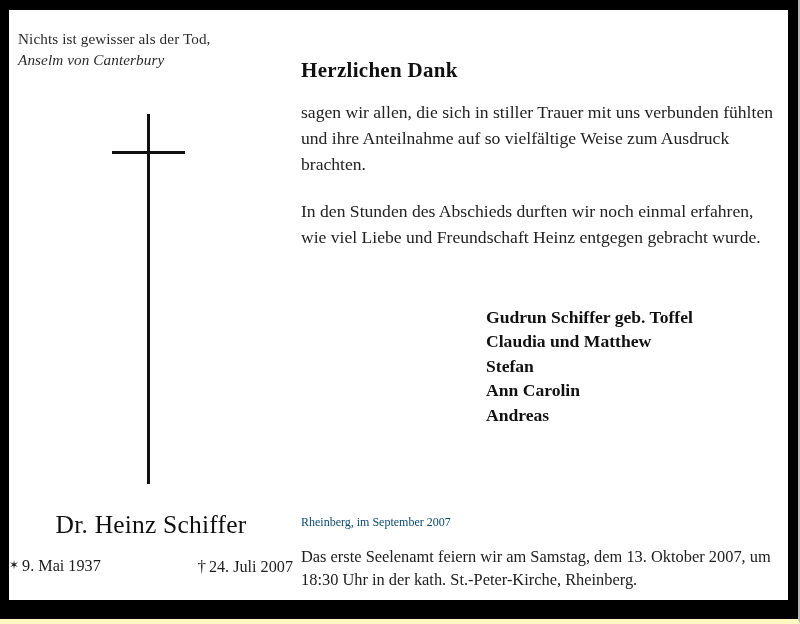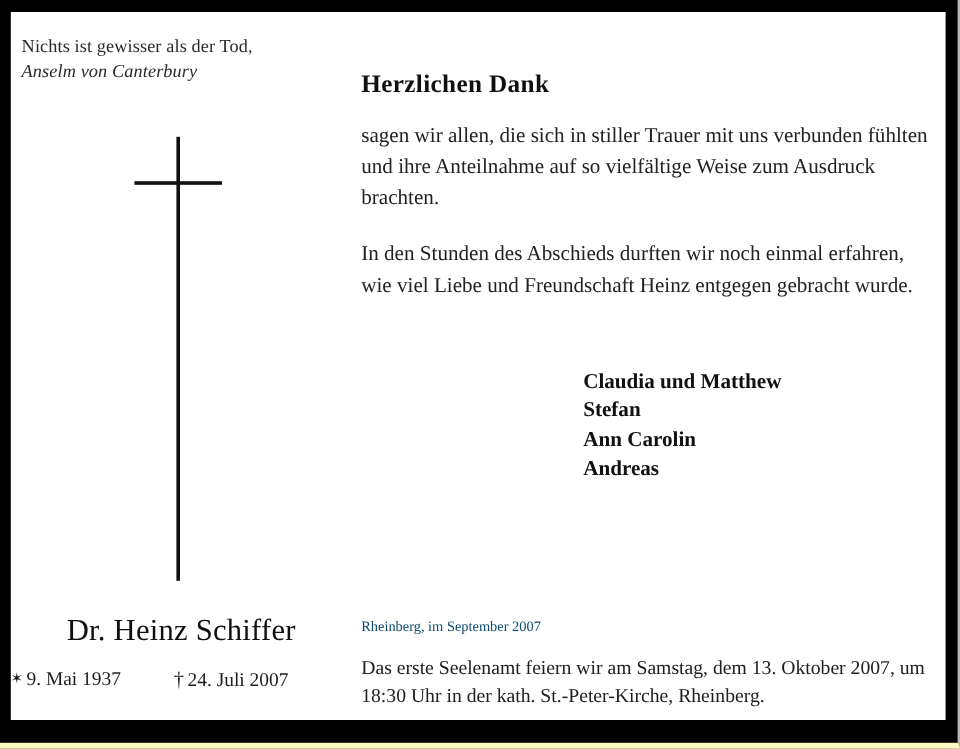--- a/index.html
+++ b/index.html
@@ -107,21 +107,21 @@
   }
 
   #life-dates {
     position: absolute;
     left: 0;
     top: 547px;
     width: 284px;
     font-size: 16.2px;
     color: #1d1d1d;
     display: flex;
-    justify-content: flex-start;
+    justify-content: space-between;
     gap: 44px;
   }
   #life-dates .date-entry {
     white-space: nowrap;
   }
   #life-dates .birth-symbol {
     font-size: 12px;
     vertical-align: 2px;
     padding-right: 3px;
   }
@@ -229,20 +229,21 @@
     <div id="right-column">
 
       <div id="thanks-heading">Herzlichen Dank</div>
 
       <div id="thanks-body">
         <p class="body-paragraph">sagen wir allen, die sich in stiller Trauer mit uns verbunden fühlten und ihre Anteilnahme auf so vielfältige Weise zum Ausdruck brachten.</p>
         <p class="body-paragraph">In den Stunden des Abschieds durften wir noch einmal erfahren, wie viel Liebe und Freundschaft Heinz entgegen gebracht wurde.</p>
       </div>
 
       <div id="family-signature">
+        <div class="signature-line">Gudrun Schiffer geb. Toffel</div>
         <div class="signature-line">Claudia und Matthew</div>
         <div class="signature-line">Stefan</div>
         <div class="signature-line">Ann Carolin</div>
         <div class="signature-line">Andreas</div>
       </div>
 
       <div id="place-date">Rheinberg, im September 2007</div>
 
       <div id="service-notice">Das erste Seelenamt feiern wir am Samstag, dem 13. Oktober 2007, um 18:30 Uhr in der kath. St.-Peter-Kirche, Rheinberg.</div>
 

